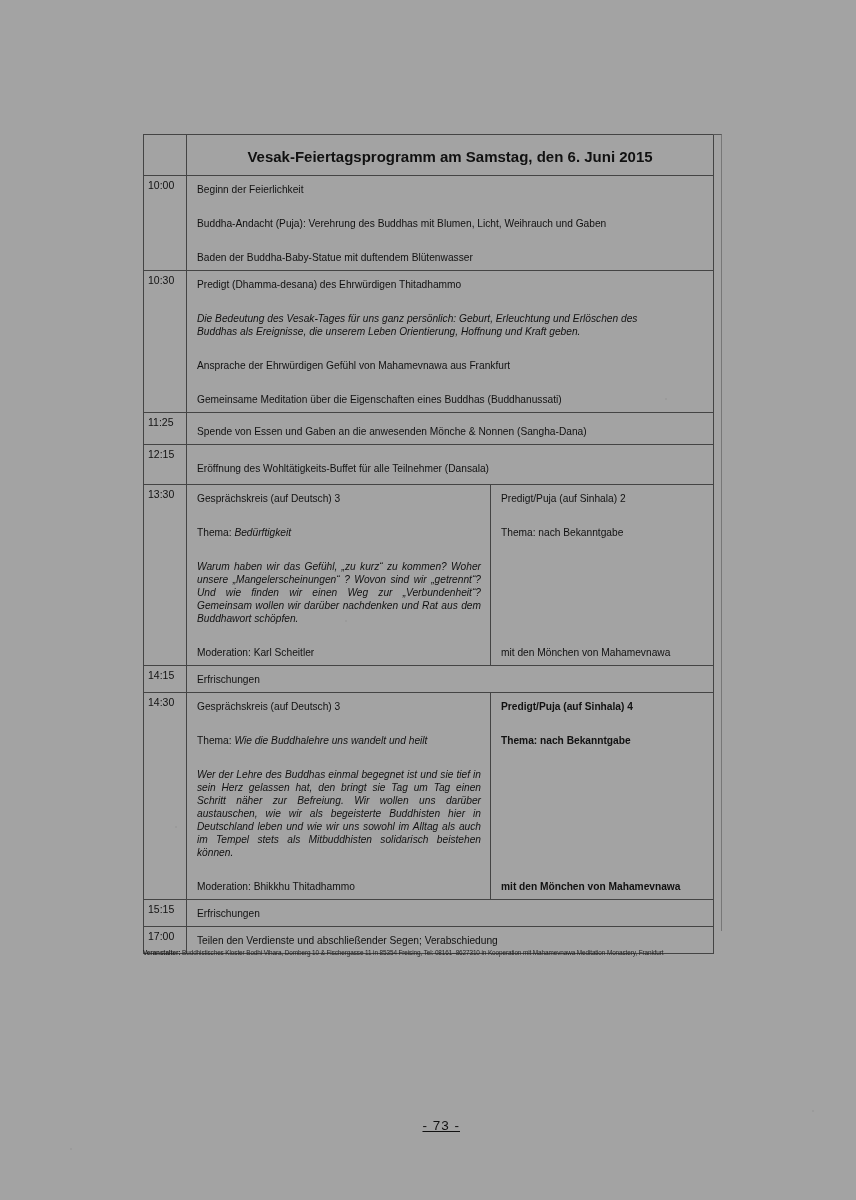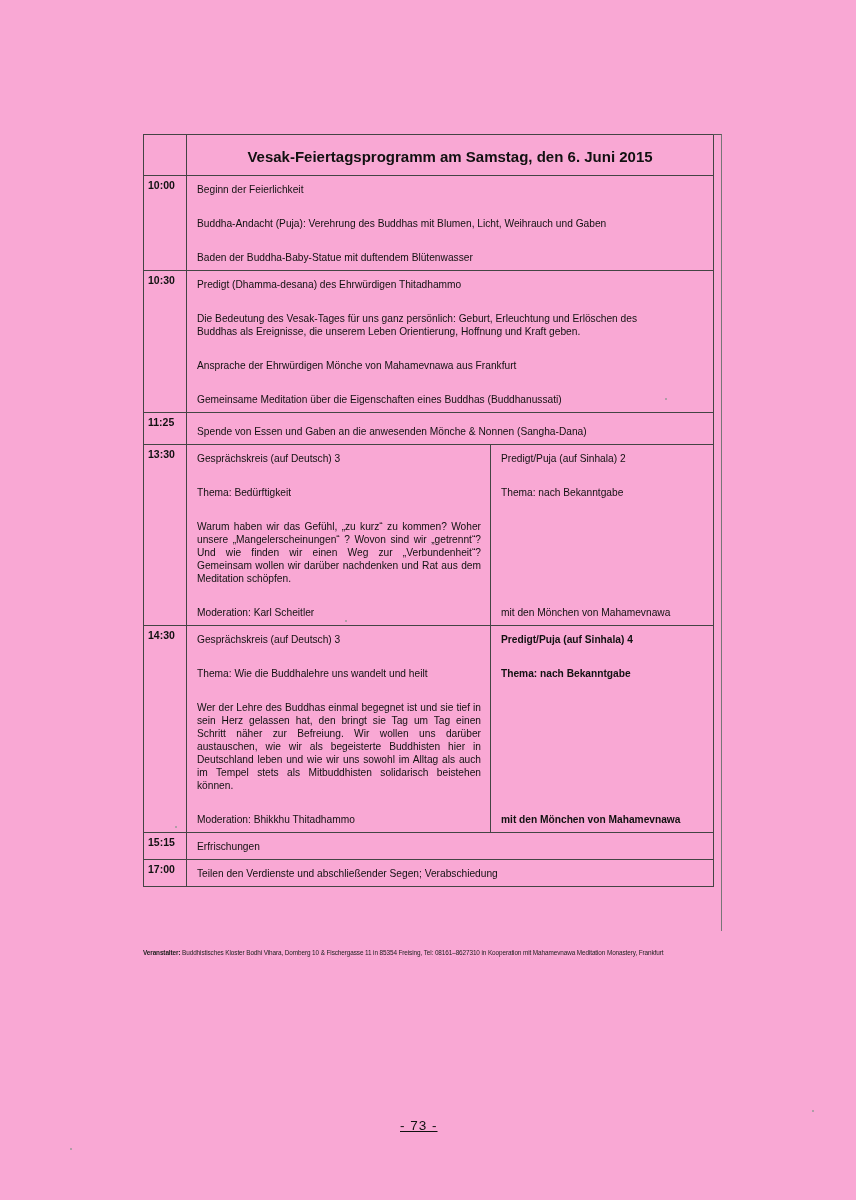--- a/index.html
+++ b/index.html
@@ -1,50 +1,50 @@
 <!DOCTYPE html>
 <html><head>
   <meta charset="utf-8">
   <style>
     html, body { margin: 0; padding: 0; background: #ffffff; }
     body {
       width: 856px; height: 1200px; position: relative; overflow: hidden;
       font-family: "Liberation Sans", sans-serif; color: #111;
     }
-    .page { position: absolute; left: 0; top: 0; width: 856px; height: 1200px; background: #f9a8d4; }
+    .page { position: absolute; left: 0; top: 0; width: 856px; height: 1200px; background: #a3a3a3; }
     .sheet { position: absolute; left: 143px; top: 134px; width: 570px; }
     .side-strip {
       position: absolute; left: 713px; top: 134px; width: 9px; height: 797px;
       border-top: 1px solid #555; border-right: 1px solid #777; box-sizing: border-box;
     }
     table.prog {
       border-collapse: collapse; width: 570px; table-layout: fixed;
       font-size: 10.2px; line-height: 13px;
     }
     table.prog td { border: 1px solid #444; vertical-align: top; padding: 0; }
     col.c-time { width: 43px; }
     col.c-a { width: 304px; }
     col.c-b { width: 223px; }
-    .time { font-weight: bold; font-size: 10.5px; padding: 3px 0 0 4px !important; }
+    .time { font-weight: normal; font-size: 10.5px; padding: 3px 0 0 4px !important; }
     .cell { padding: 3px 5px 2px 6px !important; }
     .title {
       font-weight: bold; font-size: 15px; text-align: center; height: 38px;
       vertical-align: middle !important; padding-top: 2px !important;
     }
     .p { margin: 4px; }
     .gap { height: 13px; }
-    .it { }
+    .it { font-style: italic; }
     .just { text-align: justify; }
     .footer {
       position: absolute; left: 143px; top: 948px; width: 590px;
       font-size: 6.4px; line-height: 9px; letter-spacing: -0.1px; color: #222;
     }
     .footer b { font-weight: bold; }
     .pagenum {
-      position: absolute; left: 400px; top: 1118px; width: 60px; text-align: left;
+      position: absolute; left: 400px; top: 1118px; width: 60px; text-align: right;
       font-size: 13.5px; text-decoration: underline; letter-spacing: 1px;
     }
     .speck { position: absolute; width: 2px; height: 2px; background: #999; border-radius: 1px; }
   </style>
 </head>
 <body>
 
 <div class="page">
 
   <div class="sheet">
@@ -72,56 +72,68 @@
         </td>
       </tr>
 
       <tr>
         <td class="time">10:30</td>
         <td colspan="2" class="cell">
           <p class="p">Predigt (Dhamma-desana) des Ehrwürdigen Thitadhammo</p>
           <div class="gap"></div>
           <p class="p it" style="padding-right:30px;">Die Bedeutung des Vesak-Tages für uns ganz persönlich: Geburt, Erleuchtung und Erlöschen des Buddhas als Ereignisse, die unserem Leben Orientierung, Hoffnung und Kraft geben.</p>
           <div class="gap"></div>
-          <p class="p">Ansprache der Ehrwürdigen Mönche von Mahamevnawa aus Frankfurt</p>
+          <p class="p">Ansprache der Ehrwürdigen Gefühl von Mahamevnawa aus Frankfurt</p>
           <div class="gap"></div>
           <p class="p">Gemeinsame Meditation über die Eigenschaften eines Buddhas (Buddhanussati)</p>
         </td>
       </tr>
 
       <tr>
         <td class="time" style="height:26px;">11:25</td>
         <td colspan="2" class="cell" style="padding-top:8px !important;">
           <p class="p">Spende von Essen und Gaben an die anwesenden Mönche &amp; Nonnen (Sangha-Dana)</p>
         </td>
       </tr>
 
+      <tr>
+        <td class="time" style="height:36px;">12:15</td>
+        <td colspan="2" class="cell" style="padding-top:13px !important;">
+          <p class="p">Eröffnung des Wohltätigkeits-Buffet für alle Teilnehmer (Dansala)</p>
+        </td>
+      </tr>
 
       <tr>
         <td class="time">13:30</td>
         <td class="cell">
           <p class="p">Gesprächskreis (auf Deutsch) 3</p>
           <div class="gap"></div>
           <p class="p">
             <span>Thema:</span>
             <span class="it">Bedürftigkeit</span>
           </p>
           <div class="gap"></div>
-          <p class="p it just">Warum haben wir das Gefühl, „zu kurz“ zu kommen? Woher unsere „Mangelerscheinungen“ ? Wovon sind wir „getrennt“? Und wie finden wir einen Weg zur „Verbundenheit“? Gemeinsam wollen wir darüber nachdenken und Rat aus dem Meditation schöpfen.</p>
+          <p class="p it just">Warum haben wir das Gefühl, „zu kurz“ zu kommen? Woher unsere „Mangelerscheinungen“ ? Wovon sind wir „getrennt“? Und wie finden wir einen Weg zur „Verbundenheit“? Gemeinsam wollen wir darüber nachdenken und Rat aus dem Buddhawort schöpfen.</p>
           <div class="gap"></div>
           <p class="p">Moderation: Karl Scheitler</p>
         </td>
         <td class="cell" style="position:relative;">
           <p class="p">Predigt/Puja (auf Sinhala) 2</p>
           <div class="gap"></div>
           <p class="p">Thema:  nach Bekanntgabe</p>
           <p class="p" style="position:absolute; left:6px; bottom:2px;">mit den Mönchen von Mahamevnawa</p>
         </td>
       </tr>
 
+      <tr>
+        <td class="time">14:15</td>
+        <td colspan="2" class="cell">
+          <p class="p">Erfrischungen</p>
+        </td>
+      </tr>
 
       <tr>
         <td class="time">14:30</td>
         <td class="cell">
           <p class="p">Gesprächskreis (auf Deutsch) 3</p>
           <div class="gap"></div>
           <p class="p">
             <span>Thema:</span>
             <span class="it">Wie die Buddhalehre uns wandelt und heilt</span>
           </p>

